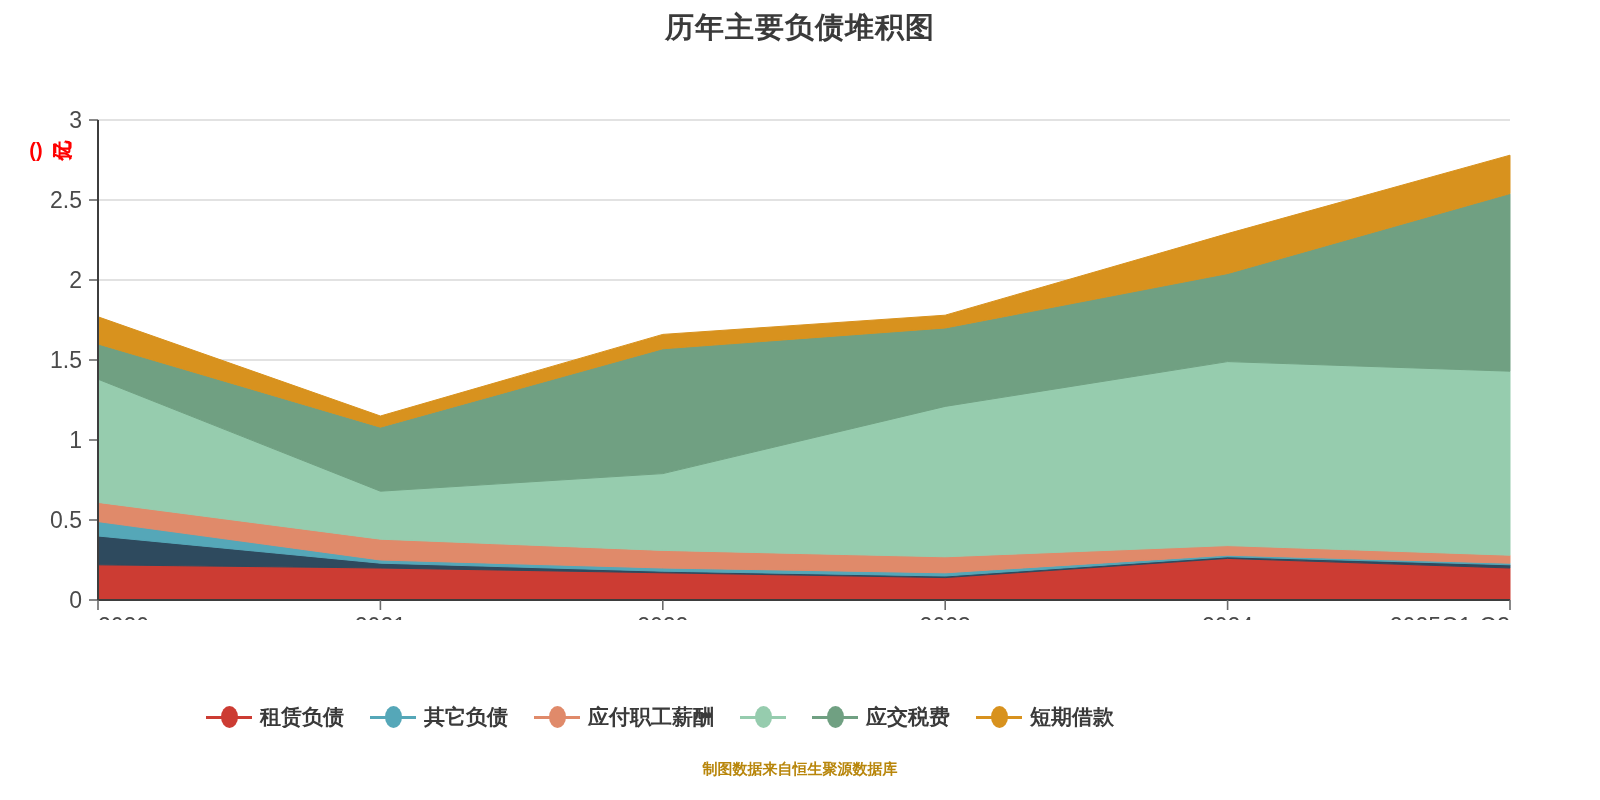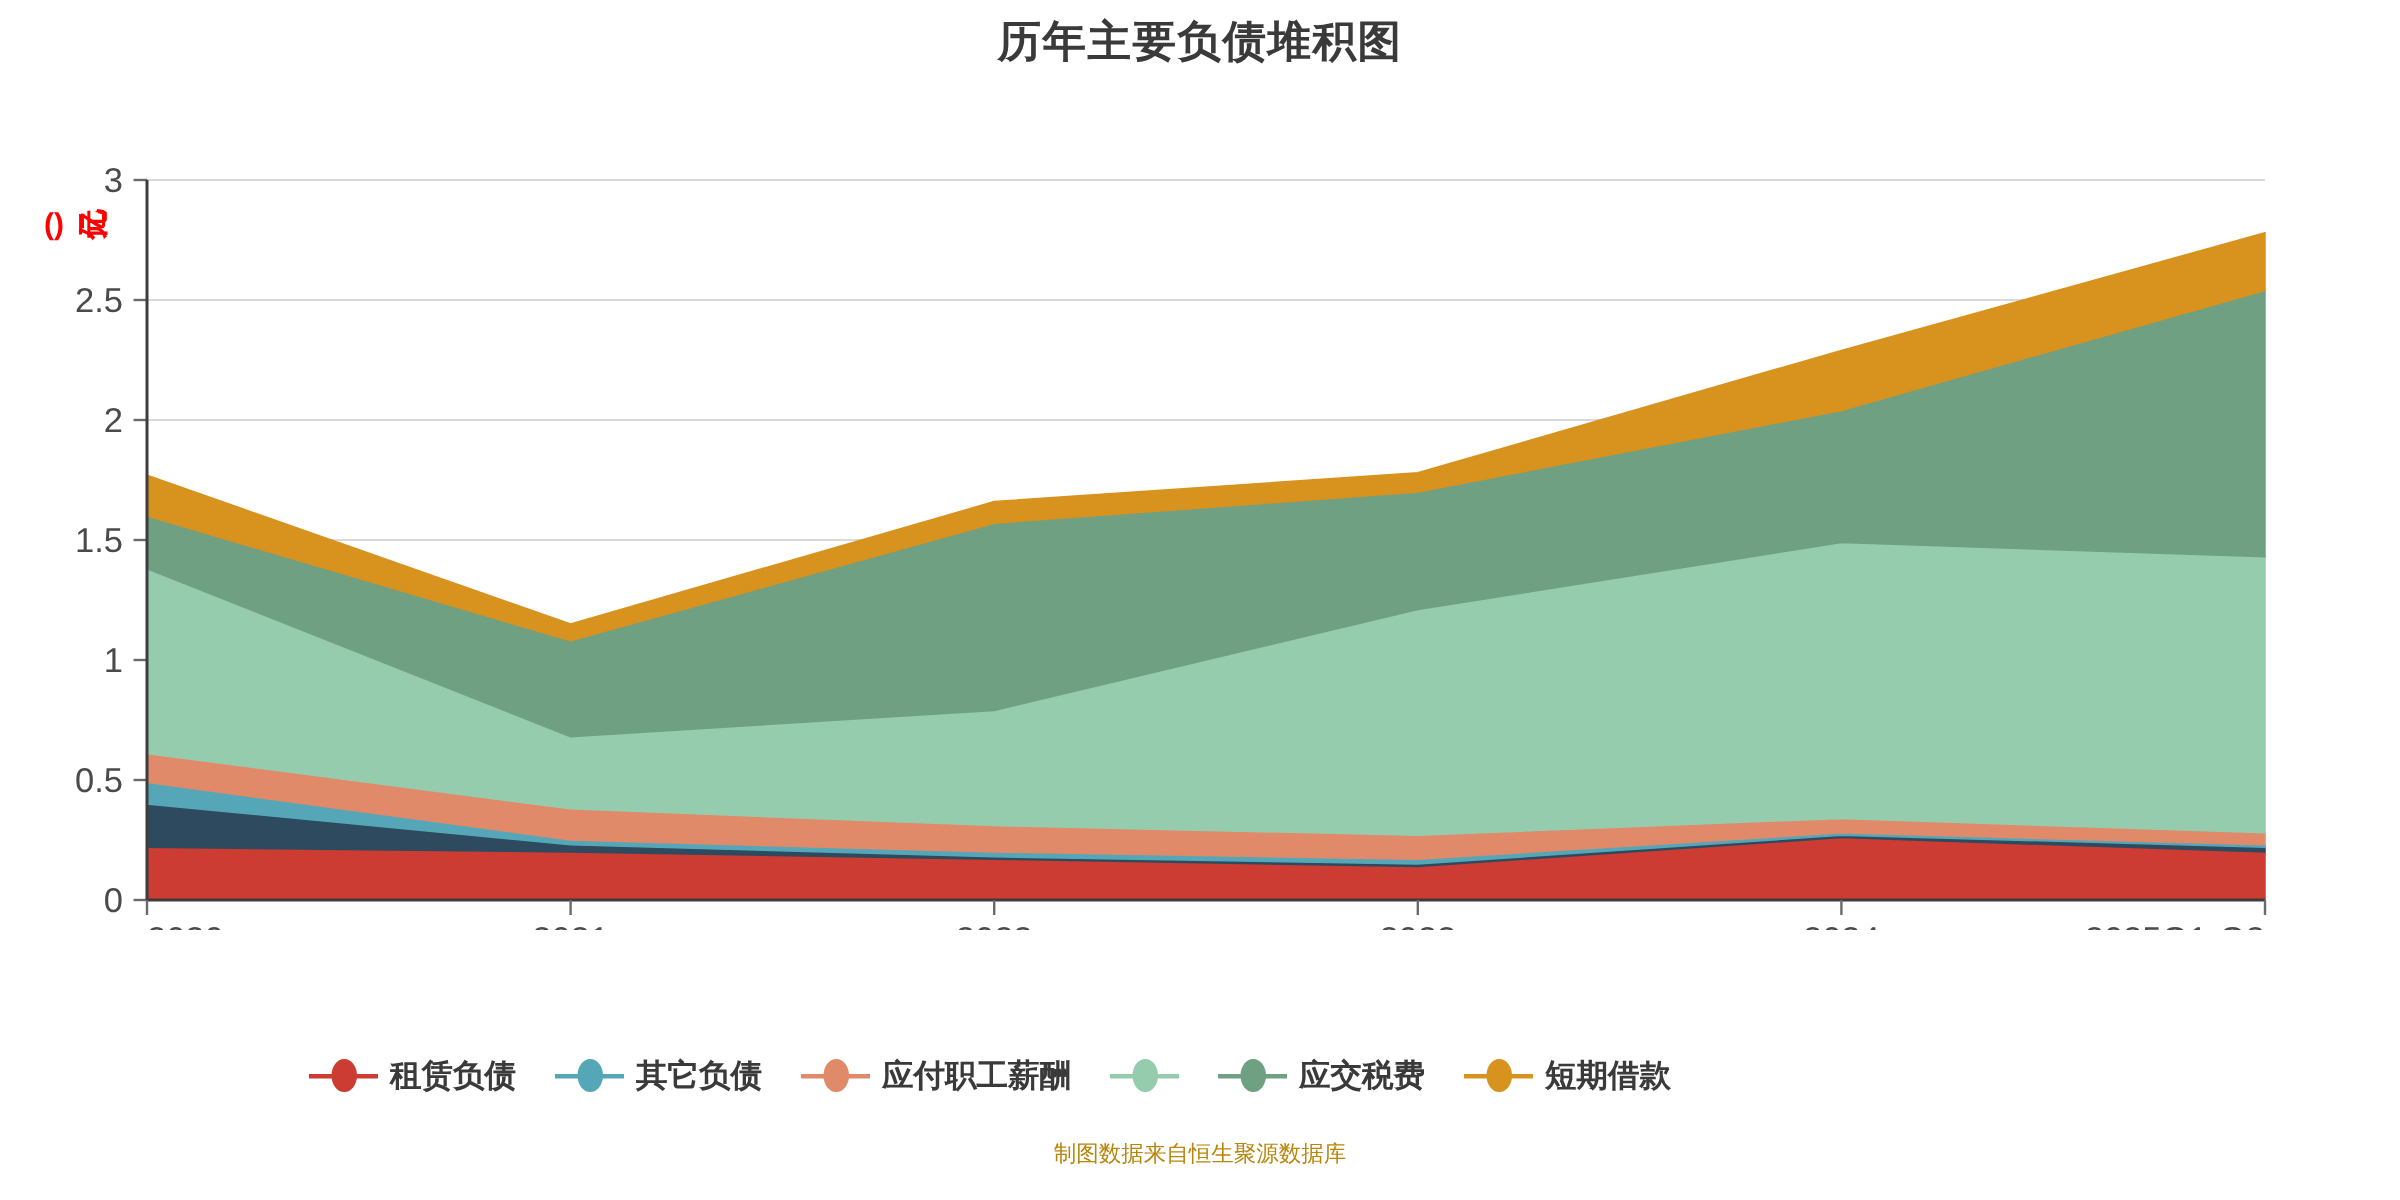--- a/index.html
+++ b/index.html
@@ -12,21 +12,21 @@
   .axis-line{stroke:#3d3d3d;stroke-width:2;}
   .grid-line{stroke:#d9d9d9;stroke-width:1.4;}
   .tick-mark{stroke:#6a6a6a;stroke-width:1.6;}
   .ylabel{fill:#ff0000;font-size:20px;font-weight:bold;font-family:"Liberation Sans",sans-serif;}
   #legend{position:absolute;left:0;top:692px;width:1320px;height:50px;display:flex;align-items:center;justify-content:center;gap:26px;}
   .legend-item{display:flex;align-items:center;gap:8px;}
   .legend-marker{position:relative;width:46px;height:22px;display:flex;align-items:center;justify-content:center;}
   .legend-bar{position:absolute;left:0;top:50%;margin-top:-1.5px;width:46px;height:3px;}
   .legend-dot{position:relative;width:17px;height:22px;border-radius:50%;}
   .legend-text{color:#3a3a3a;font-size:21px;font-weight:bold;white-space:nowrap;}
-  #footnote{position:absolute;left:0;top:760px;width:1600px;text-align:center;color:#b8860b;font-size:15px;font-weight:normal;}
+  #footnote{position:absolute;left:0;top:760px;width:1600px;text-align:center;color:#b8860b;font-size:15px;font-weight:bold;}
 </style>
 </head>
 <body>
 
 <div id="root">
 
   <div id="chart-title">历年主要负债堆积图</div>
 
   <div id="plot-wrap">
     <svg id="chart-svg" width="1600" height="520">

